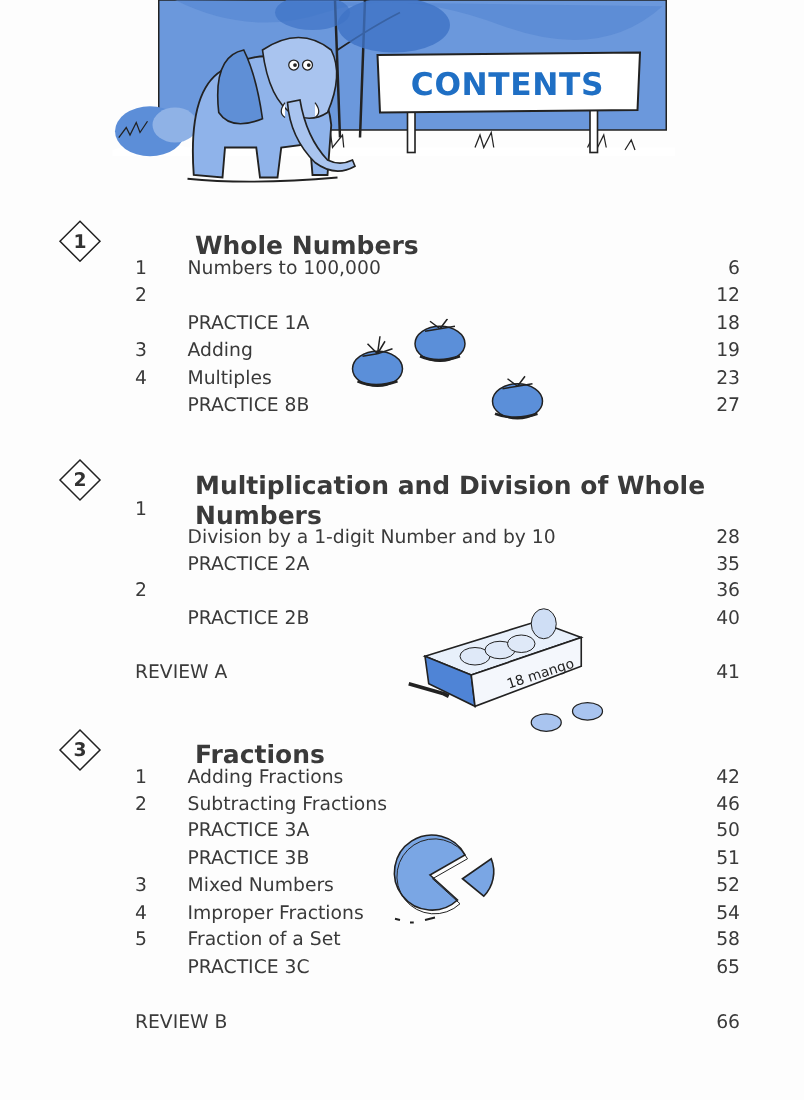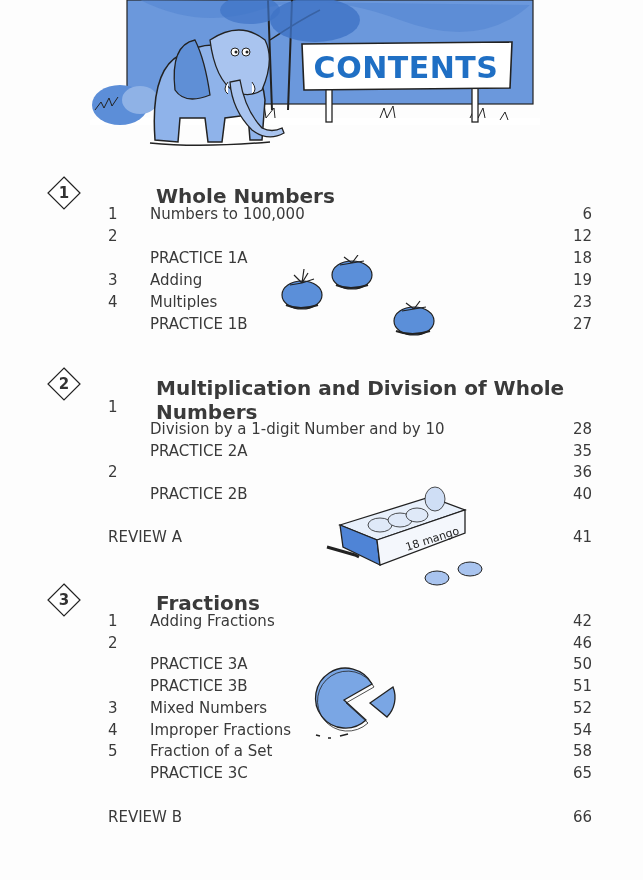--- a/index.html
+++ b/index.html
@@ -11,21 +11,21 @@
     position: relative;
   }
   .header {
     position: absolute; left: 0; top: 0; width: 643px; height: 160px;
   }
   .header svg { position: absolute; left: 0; top: 0; }
   .sign-text {
     position: absolute; left: 306px; top: 48px; width: 200px; height: 38px;
     display: flex; align-items: center; justify-content: center;
     font-family: "DejaVu Sans", sans-serif; font-weight: bold;
-    font-size: 30px; color: #1f6fc4; letter-spacing: 0.5px;
+    font-size: 25px; color: #1f6fc4; letter-spacing: 0.5px;
   }
   .chapter-badge {
     position: absolute; width: 34px; height: 34px;
   }
   .chapter-badge .diamond {
     position: absolute; left: 0; top: 0; width: 34px; height: 34px;
   }
   .chapter-badge .num {
     position: absolute; left: 0; top: 0; width: 34px; height: 34px;
     display: flex; align-items: center; justify-content: center;
@@ -121,21 +121,21 @@
   <span class="lbl">Adding</span>
   <span class="pg">19</span>
 </div>
 <div class="row" style="top:293px;">
   <span class="idx">4</span>
   <span class="lbl">Multiples</span>
   <span class="pg">23</span>
 </div>
 <div class="row" style="top:315px;">
   <span class="idx"></span>
-  <span class="lbl">PRACTICE 1B</span>
+  <span class="lbl">PRACTICE 8B</span>
   <span class="pg">27</span>
 </div>
 
 <svg class="art" style="left:280px; top:255px;" width="160" height="85" viewBox="0 0 160 85">
   <g>
     <ellipse cx="22" cy="40" rx="20" ry="14" fill="#5b8fd9" stroke="#222" stroke-width="1.2"></ellipse>
     <path d="M22 28 l-8 -8 M22 28 l6 -10 M22 28 l12 -4 M22 28 l-12 2 M22 28 l2 -14" stroke="#222" stroke-width="1.2"></path>
     <path d="M6 50 Q20 56 38 50" stroke="#222" stroke-width="2" fill="none"></path>
   </g>
   <g>
@@ -209,20 +209,21 @@
 </div>
 <div class="chapter-title" style="top:591px;">Fractions</div>
 
 <div class="row" style="top:612px;">
   <span class="idx">1</span>
   <span class="lbl">Adding Fractions</span>
   <span class="pg">42</span>
 </div>
 <div class="row" style="top:634px;">
   <span class="idx">2</span>
+  <span class="lbl">Subtracting Fractions</span>
   <span class="pg">46</span>
 </div>
 <div class="row" style="top:655px;">
   <span class="idx"></span>
   <span class="lbl">PRACTICE 3A</span>
   <span class="pg">50</span>
 </div>
 <div class="row" style="top:677px;">
   <span class="idx"></span>
   <span class="lbl">PRACTICE 3B</span>

